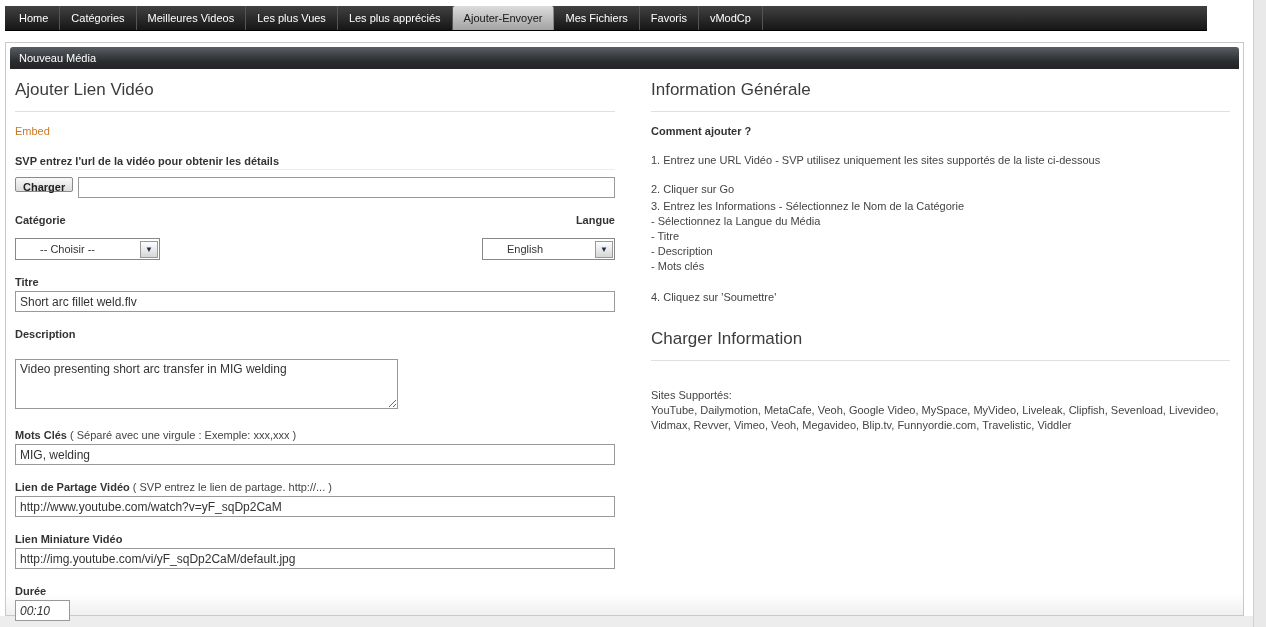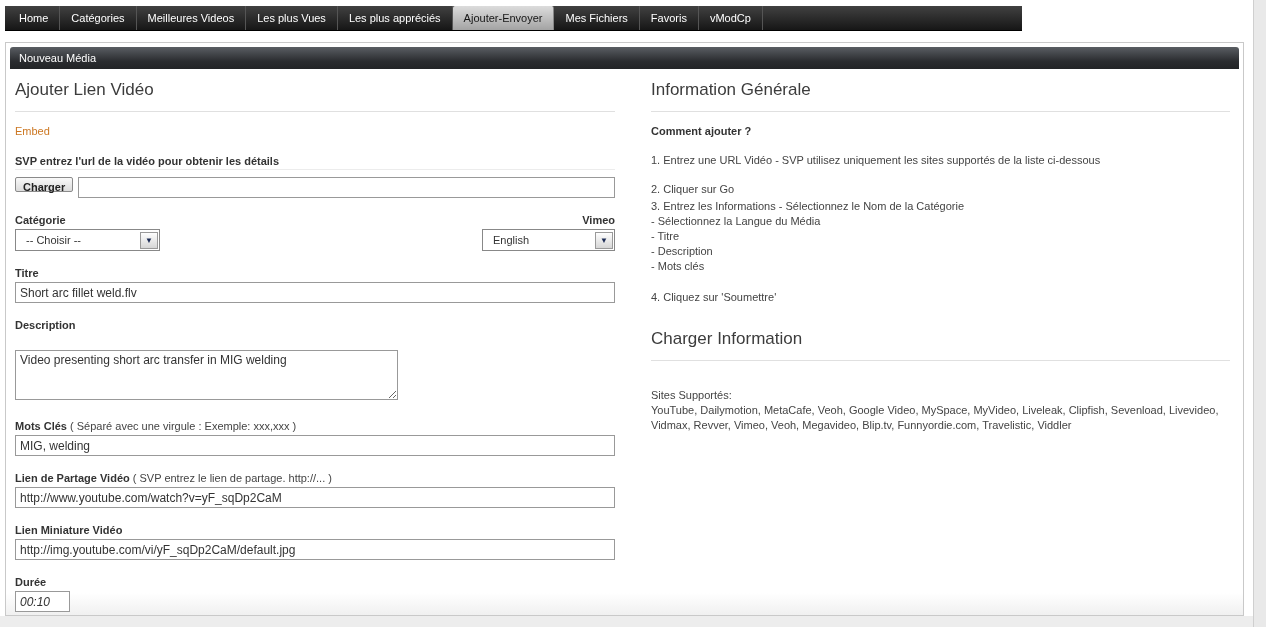--- a/index.html
+++ b/index.html
@@ -7,21 +7,21 @@
   body {
     font-family: "Liberation Sans", "DejaVu Sans", sans-serif;
     background: linear-gradient(#ffffff 0, #ffffff 616px, #ededed 616px, #ededed 100%);
     position: relative;
     color: #333;
   }
 
   
   .nav {
     margin: 6px 0 0 5px;
-    width: 1017px;
+    width: 1202px;
     height: 25px;
     background: linear-gradient(#414141, #161616);
     display: flex;
     align-items: stretch;
     border-bottom: 1px solid #000;
   }
   .tab {
     color: #fff;
     font-size: 11px;
     padding: 0 11px;
@@ -126,22 +126,22 @@
   .cat-lang-row { display: flex; justify-content: space-between; }
   .fake-select {
     height: 22px;
     border: 1px solid #888;
     background: #fff;
     display: flex;
     align-items: center;
     justify-content: space-between;
     font-size: 11px;
     color: #333;
-    padding-left: 10px;
-    margin-top: 3px;
+    padding-left: 24px;
+    margin-top: 12px;
     cursor: pointer;
   }
   .cat-select { width: 145px; }
   .lang-select { width: 133px; }
   .arrow-box {
     width: 18px;
     height: 17px;
     margin-right: 1px;
     border: 1px solid #999;
     background: linear-gradient(#fefefe, #d6d6d6);
@@ -211,21 +211,21 @@
 
       <div class="cat-lang-row">
         <div>
           <div class="label">Catégorie</div>
           <div class="fake-select cat-select">
             <span>-- Choisir --</span>
             <span class="arrow-box">▼</span>
           </div>
         </div>
         <div>
-          <div class="label right">Vimeo</div>
+          <div class="label right">Langue</div>
           <div class="fake-select lang-select">
             <span>English</span>
             <span class="arrow-box">▼</span>
           </div>
         </div>
       </div>
 
       <div class="label">Titre</div>
       <input class="text-input" value="Short arc fillet weld.flv" style="">
 

